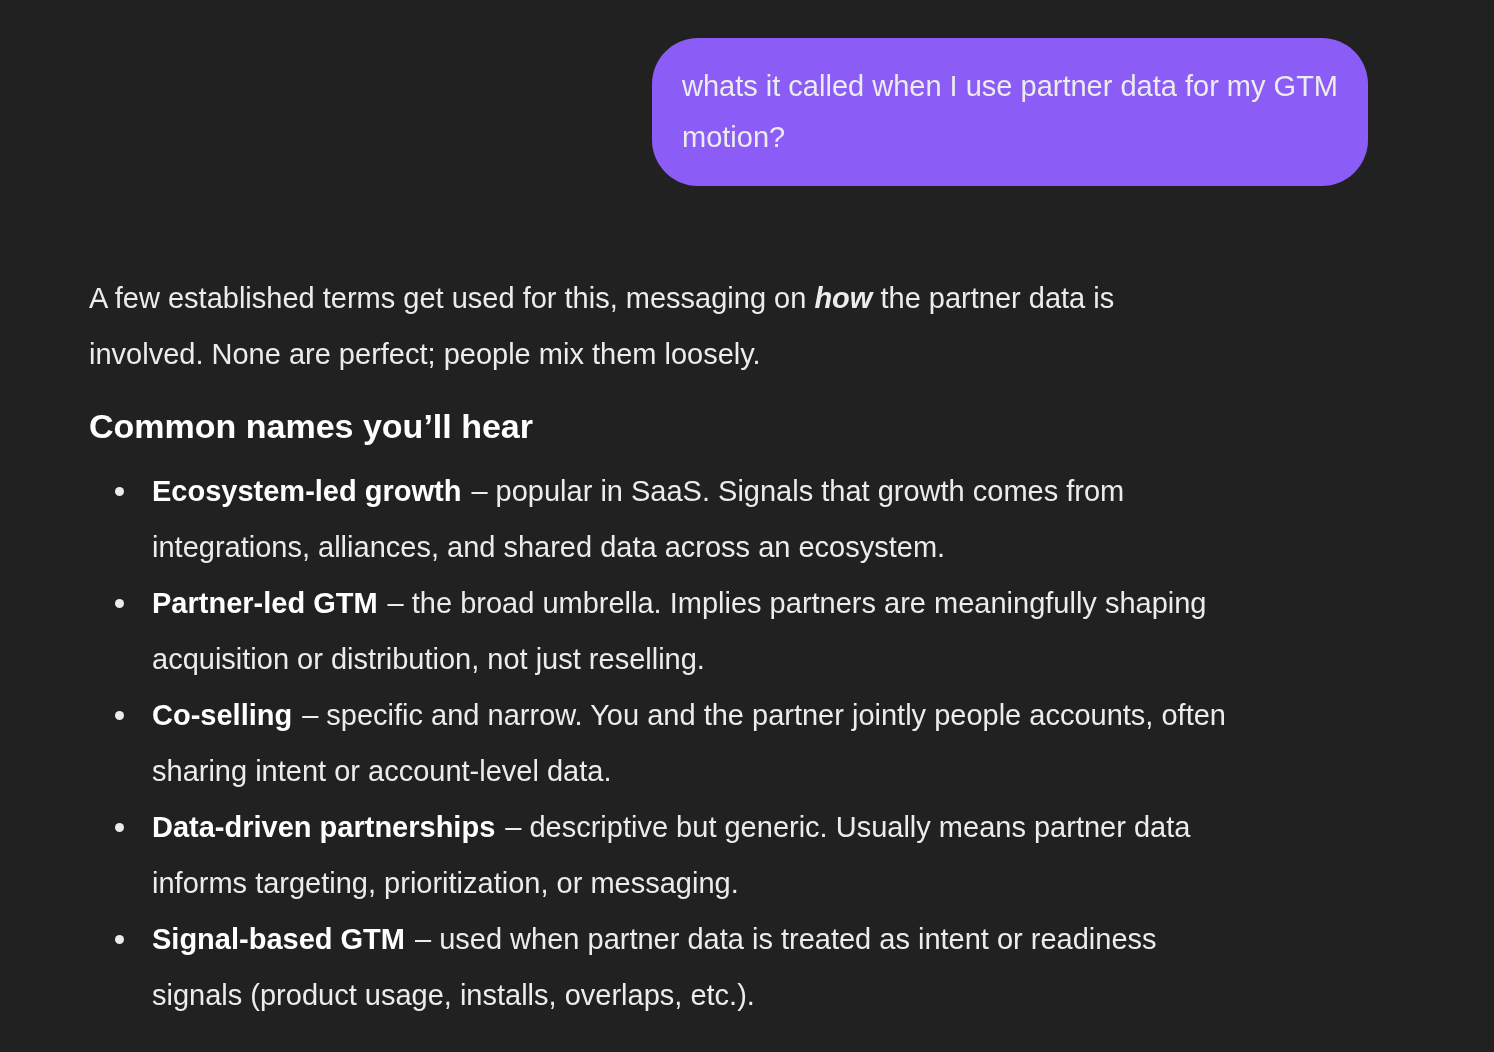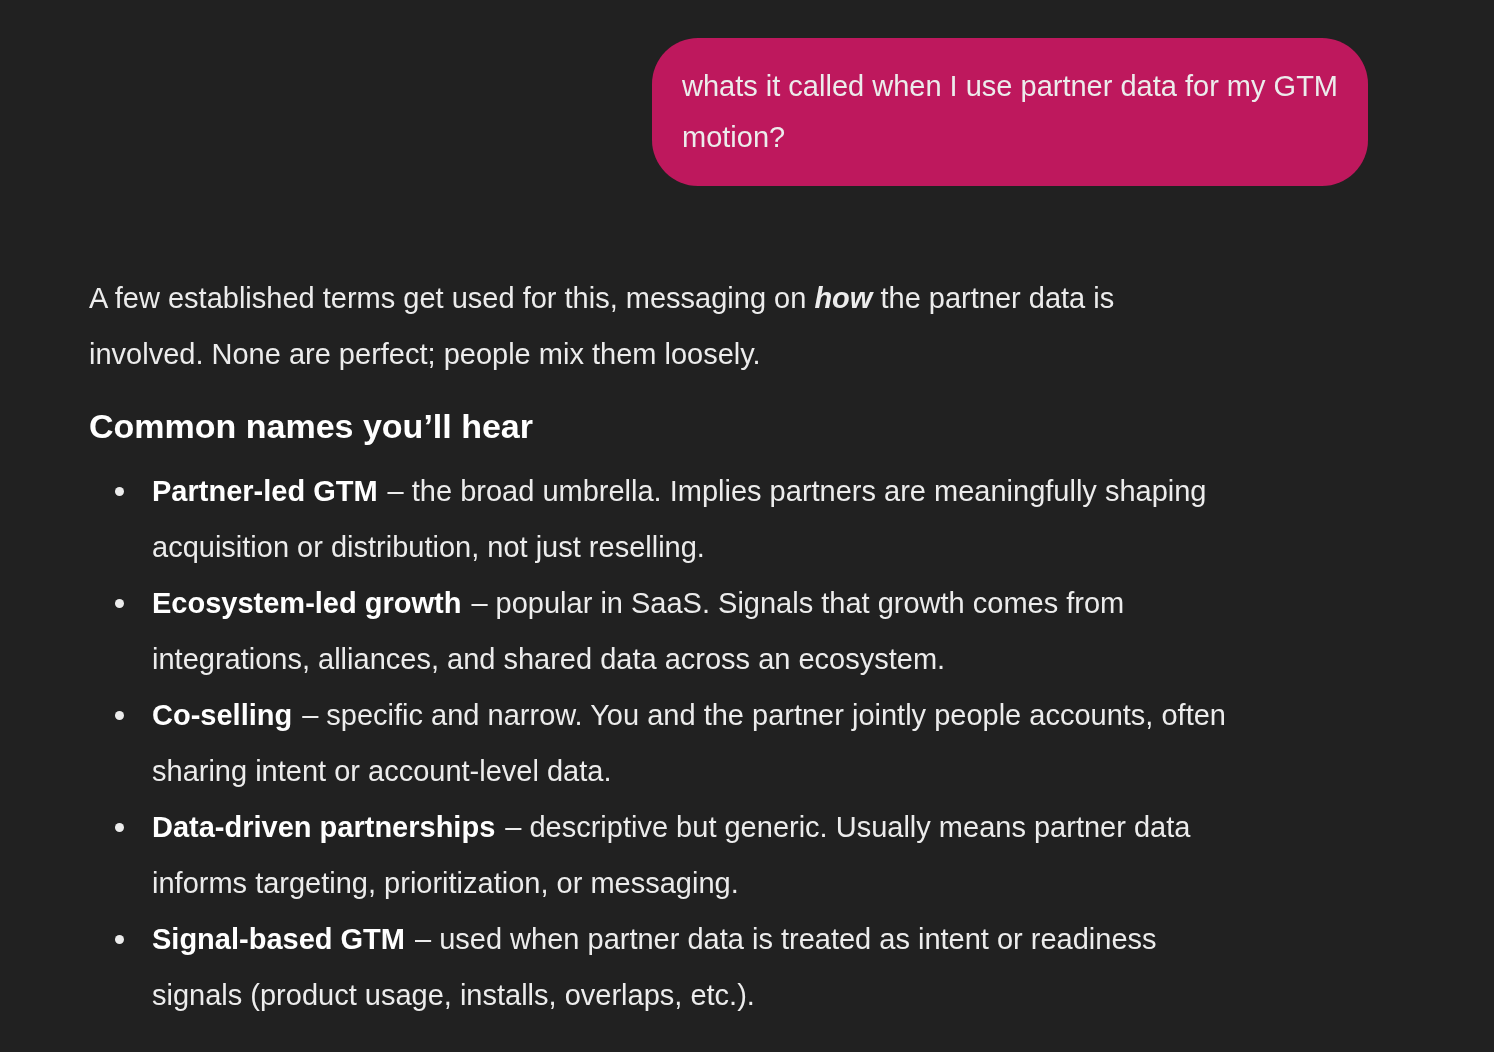--- a/index.html
+++ b/index.html
@@ -13,21 +13,21 @@
     color: #ececec;
     font-family: "Liberation Sans", sans-serif;
     overflow: hidden;
   }
   .user-row {
     display: flex;
     justify-content: flex-end;
     padding: 38px 126px 0 89px;
   }
   .user-bubble {
-    background: #be185d;
+    background: #8b5cf6;
     border-radius: 46px;
     padding: 23px 30px;
     font-size: 29px;
     line-height: 51px;
     max-width: 980px;
     white-space: pre-line;
     color: #ececec;
   }
   .assistant {
     margin: 84px 89px 0 89px;
@@ -85,24 +85,24 @@
 motion?</span></div>
 </div>
 
 <div class="assistant">
   <p class="intro"><span>A few established terms get used for this, messaging on </span><em>how</em><span> the partner data is
 involved. None are perfect; people mix them loosely.</span></p>
 
   <h3 class="section-heading">Common names you’ll hear</h3>
 
   <ul class="bullet-list">
+    <li><span class="bullet-dot"></span><span class="term">Ecosystem-led growth</span><span class="desc">– popular in SaaS. Signals that growth comes from
+integrations, alliances, and shared data across an ecosystem.</span></li>
     <li><span class="bullet-dot"></span><span class="term">Partner-led GTM</span><span class="desc">– the broad umbrella. Implies partners are meaningfully shaping
 acquisition or distribution, not just reselling.</span></li>
-    <li><span class="bullet-dot"></span><span class="term">Ecosystem-led growth</span><span class="desc">– popular in SaaS. Signals that growth comes from
-integrations, alliances, and shared data across an ecosystem.</span></li>
     <li><span class="bullet-dot"></span><span class="term">Co-selling</span><span class="desc">– specific and narrow. You and the partner jointly people accounts, often
 sharing intent or account-level data.</span></li>
     <li><span class="bullet-dot"></span><span class="term">Data-driven partnerships</span><span class="desc">– descriptive but generic. Usually means partner data
 informs targeting, prioritization, or messaging.</span></li>
     <li><span class="bullet-dot"></span><span class="term">Signal-based GTM</span><span class="desc">– used when partner data is treated as intent or readiness
 signals (product usage, installs, overlaps, etc.).</span></li>
   </ul>
 </div>
 
 </body></html>

